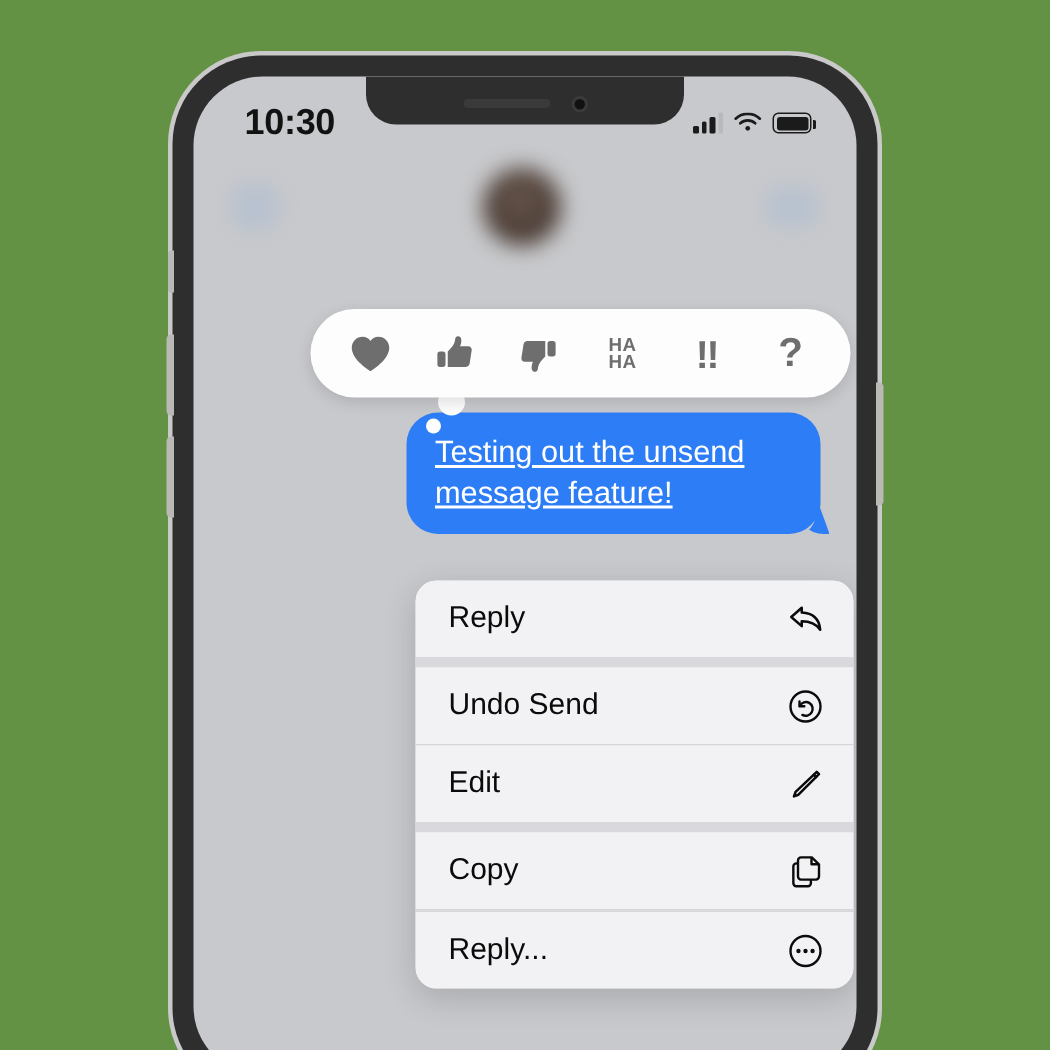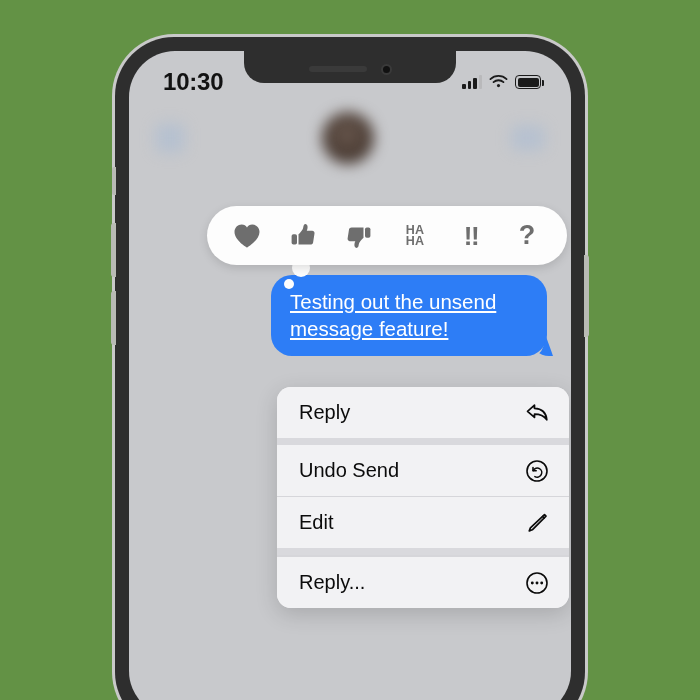--- a/index.html
+++ b/index.html
@@ -269,20 +269,30 @@
           <span>Edit</span>
           <span class="menu-item-icon">
             <svg width="24" height="24" viewBox="0 0 24 24" fill="none" stroke="#0b0b0b" stroke-width="1.7" stroke-linecap="round" stroke-linejoin="round">
               <path d="M19.5 3.6 21 5.1 7.3 18.8 4.3 19.9l1.1-3z"></path>
               <path d="M17.6 5.5 19.1 7"></path>
             </svg>
           </span>
         </div>
         <div class="menu-sep-thick"></div>
 
+        <div class="menu-item">
+          <span>Copy</span>
+          <span class="menu-item-icon">
+            <svg width="23" height="24" viewBox="0 0 23 24" fill="none" stroke="#0b0b0b" stroke-width="1.6" stroke-linejoin="round">
+              <path d="M8 2.6h7.2L20 7.2v8.2a2 2 0 0 1-2 2h-10a2 2 0 0 1-2-2V4.6a2 2 0 0 1 2-2z"></path>
+              <path d="M15 2.8v4.4h4.6"></path>
+              <path d="M14.6 17.6v2.2a2 2 0 0 1-2 2H4.9a2 2 0 0 1-2-2V8.6a2 2 0 0 1 2-2H6"></path>
+            </svg>
+          </span>
+        </div>
         <div class="menu-sep-thin"></div>
 
         <div class="menu-sep-thin"></div>
 
         <div class="menu-item">
           <span>Reply...</span>
           <span class="menu-item-icon">
             <svg width="24" height="24" viewBox="0 0 24 24">
               <circle cx="12" cy="12" r="10" fill="none" stroke="#0b0b0b" stroke-width="1.6"></circle>
               <circle cx="7.3" cy="12" r="1.45" fill="#0b0b0b"></circle>

